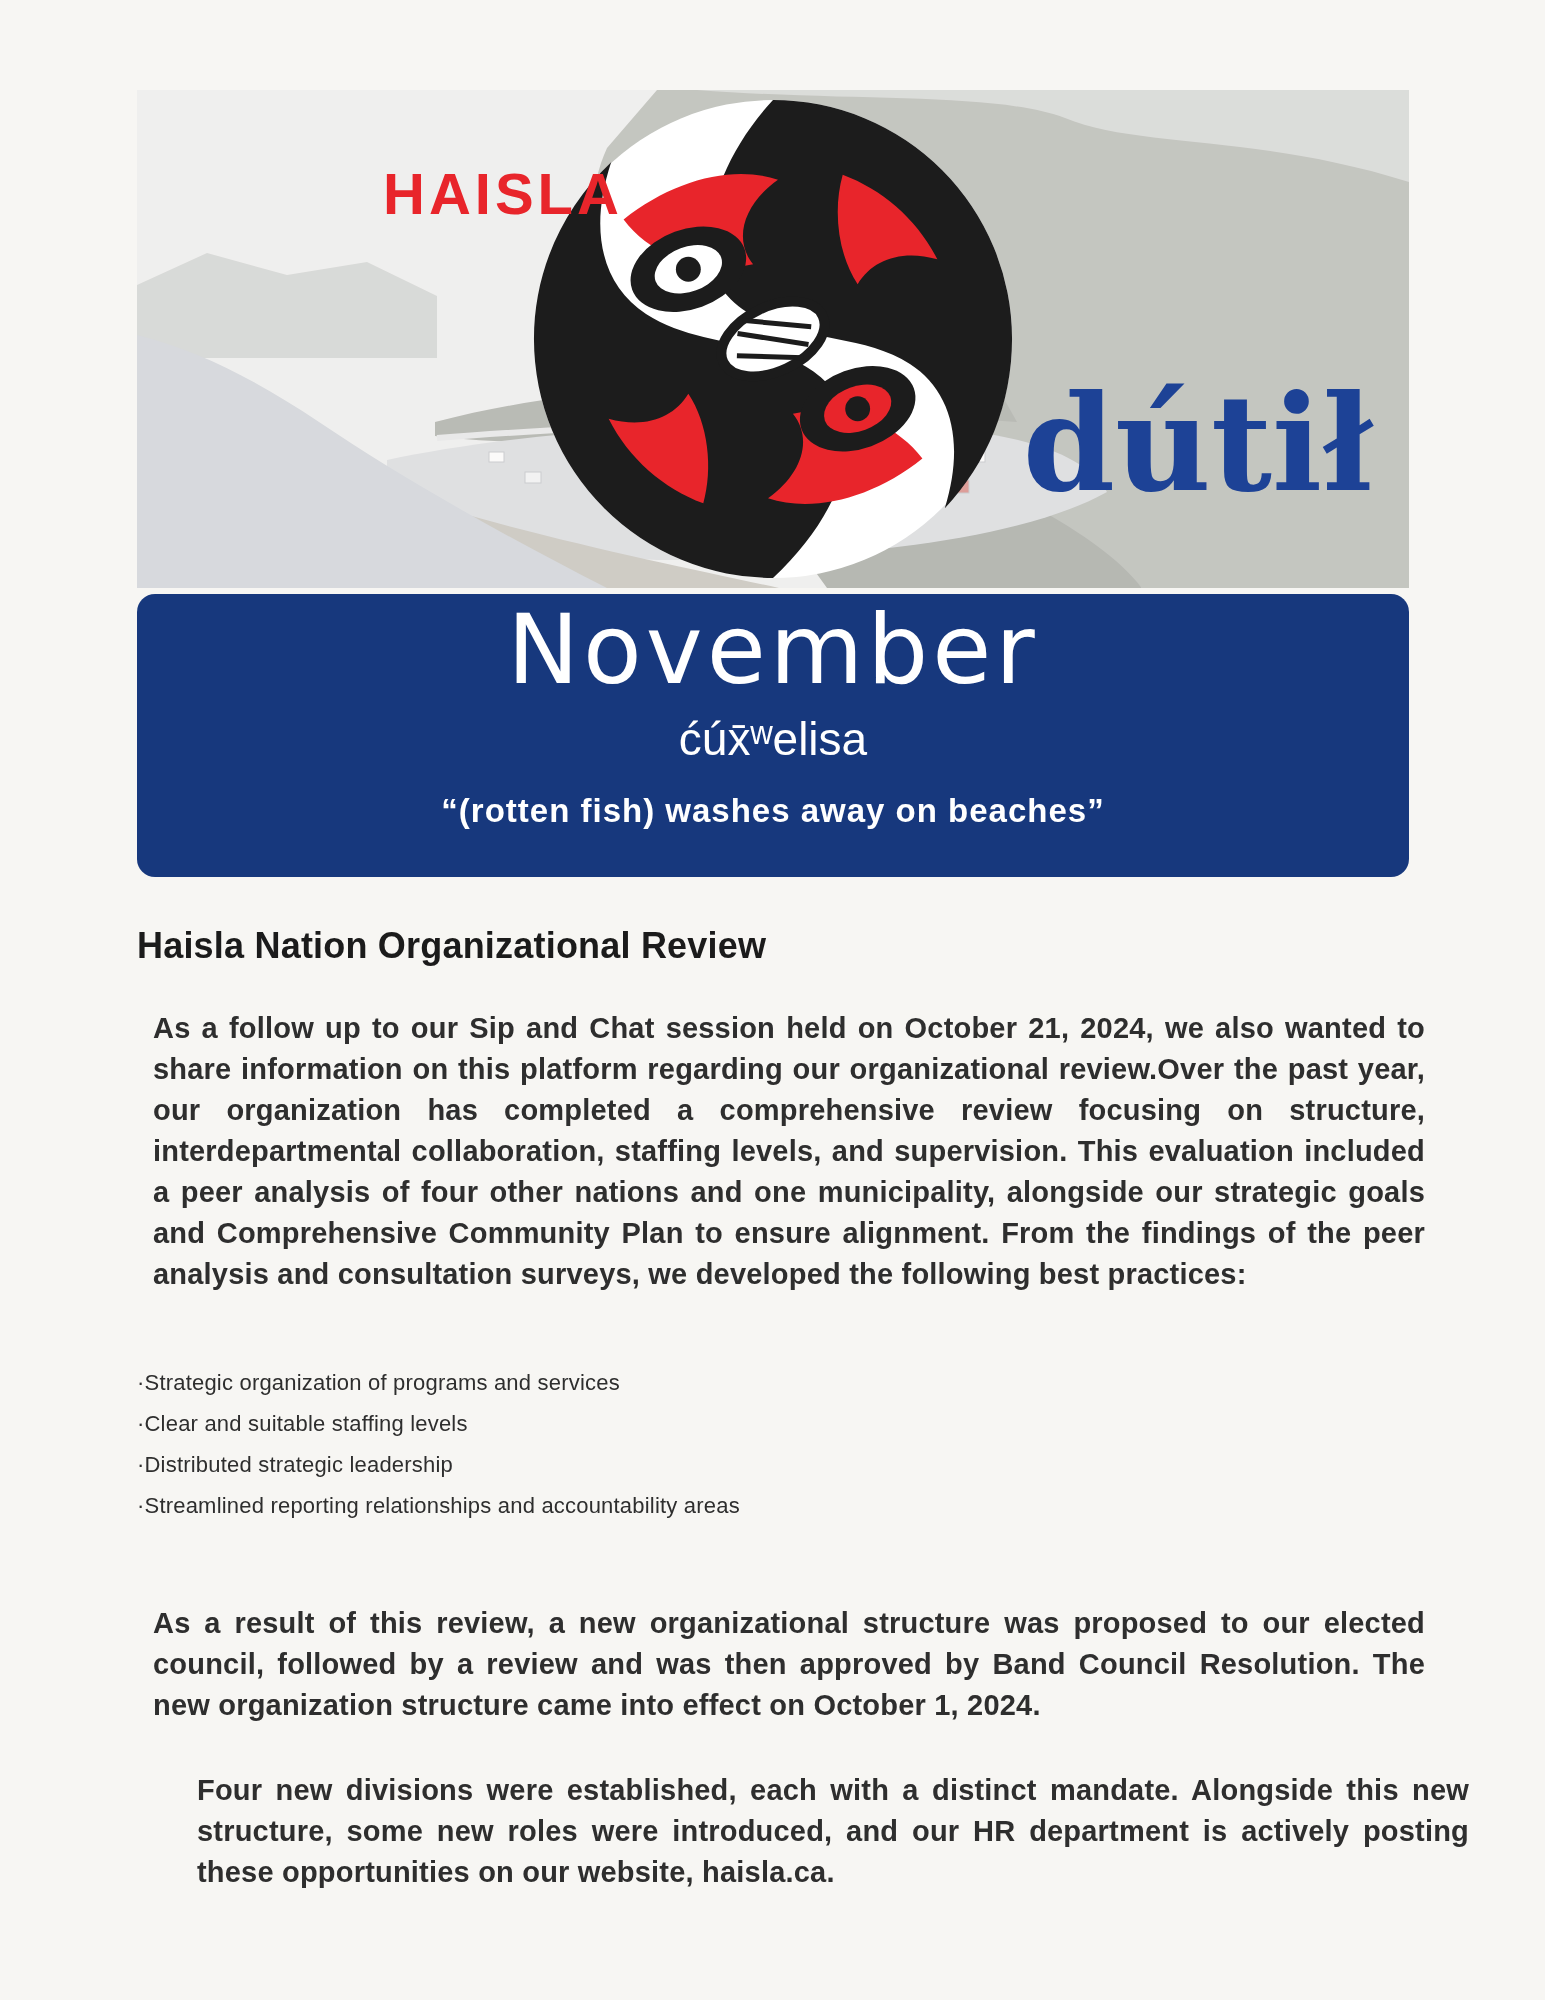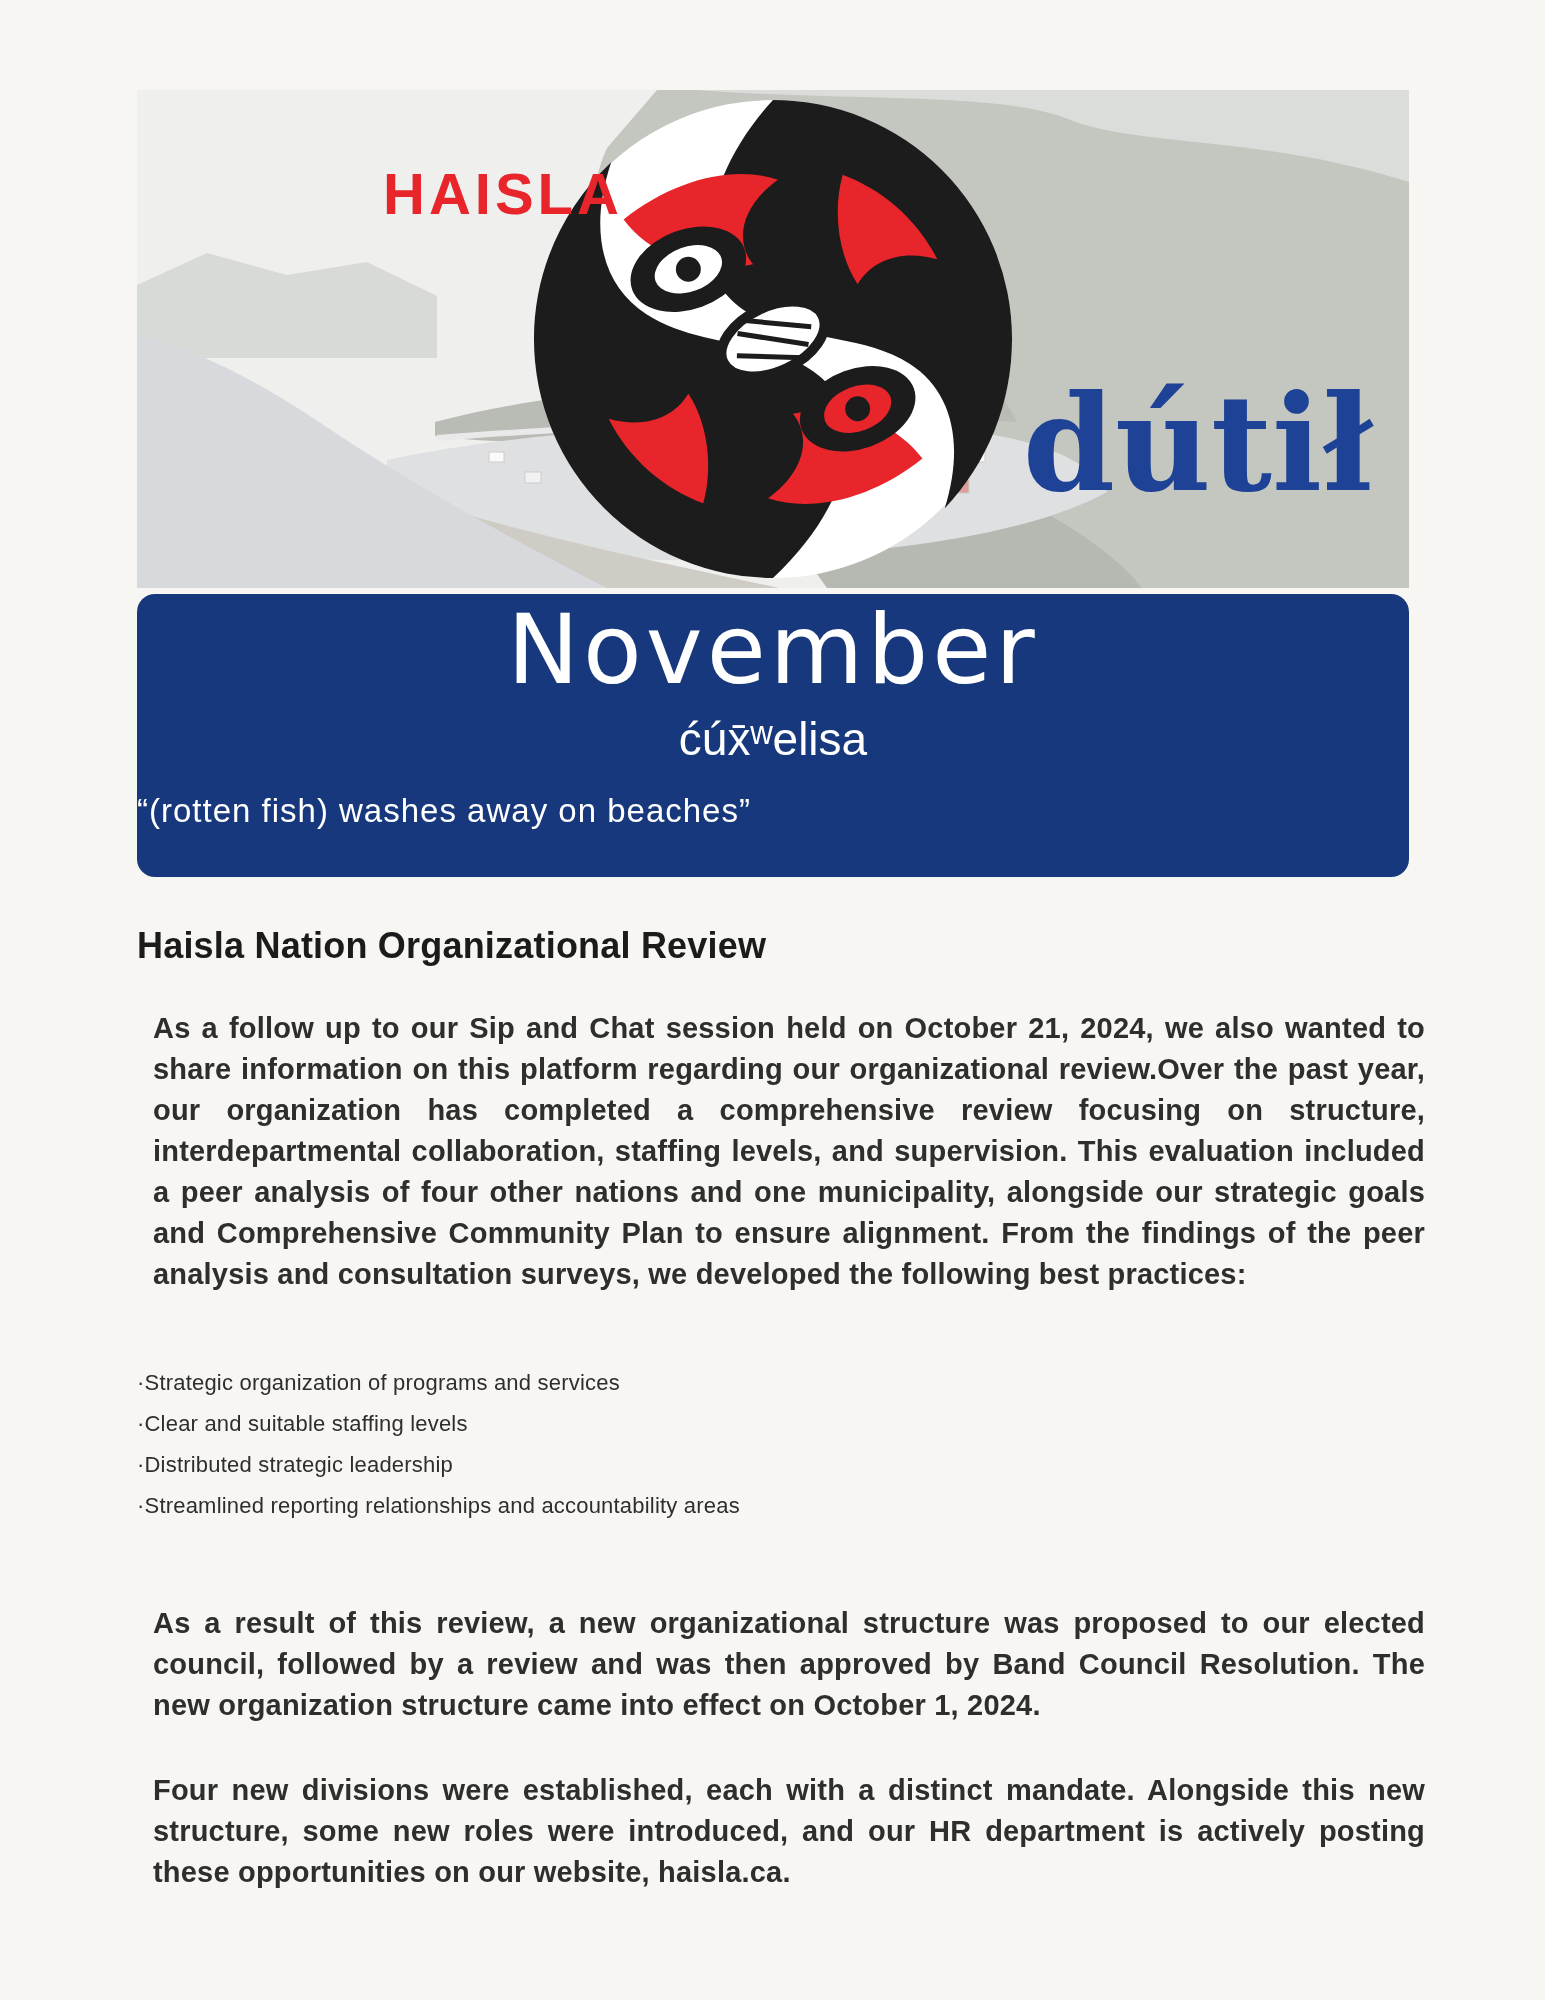--- a/index.html
+++ b/index.html
@@ -41,37 +41,37 @@
   .banner-month{
     position:absolute;top:6px;left:0;width:100%;text-align:center;
     font-family:"DejaVu Sans",sans-serif;font-weight:400;
     font-size:96px;line-height:1.05;letter-spacing:4px;
   }
   .banner-word{
     position:absolute;top:120px;left:0;width:100%;text-align:center;
     font-family:Liberation Sans, sans-serif;font-size:46px;line-height:1.1;
   }
   .banner-quote{
-    position:absolute;top:198px;left:0;width:100%;text-align:left;
-    font-size:33px;letter-spacing:1px;font-weight:400;
+    position:absolute;top:198px;left:0;width:100%;text-align:center;
+    font-size:33px;letter-spacing:1px;font-weight:700;
   }
 
   
   .article-title{
     position:absolute;left:137px;top:901px;width:1272px;
     font-size:36px;font-weight:bold;color:#1b1b1b;letter-spacing:0.2px;
   }
   .body-text{
     font-size:29px;line-height:41px;color:var(--body-text,#2e2e2e);
     letter-spacing:0.2px;
   }
   .para{position:absolute;left:153px;width:1272px;text-align:justify;font-weight:bold;}
   .para1{top:979px;}
   .para2{top:1574px;}
-  .para3{top:1741px;}
+  .para3{top:1741px;margin-left:44px;}
   .bullet-list{position:absolute;left:137px;top:1362px;width:1272px;}
   .bullet-line{font-size:22px;line-height:41px;color:var(--body-text,#2e2e2e);letter-spacing:0.2px;}
 </style>
 </head>
 <body>
 
 <div class="page">
 
   <div class="header-photo">
     <svg viewBox="0 0 1272 498" preserveAspectRatio="none" aria-hidden="true">

